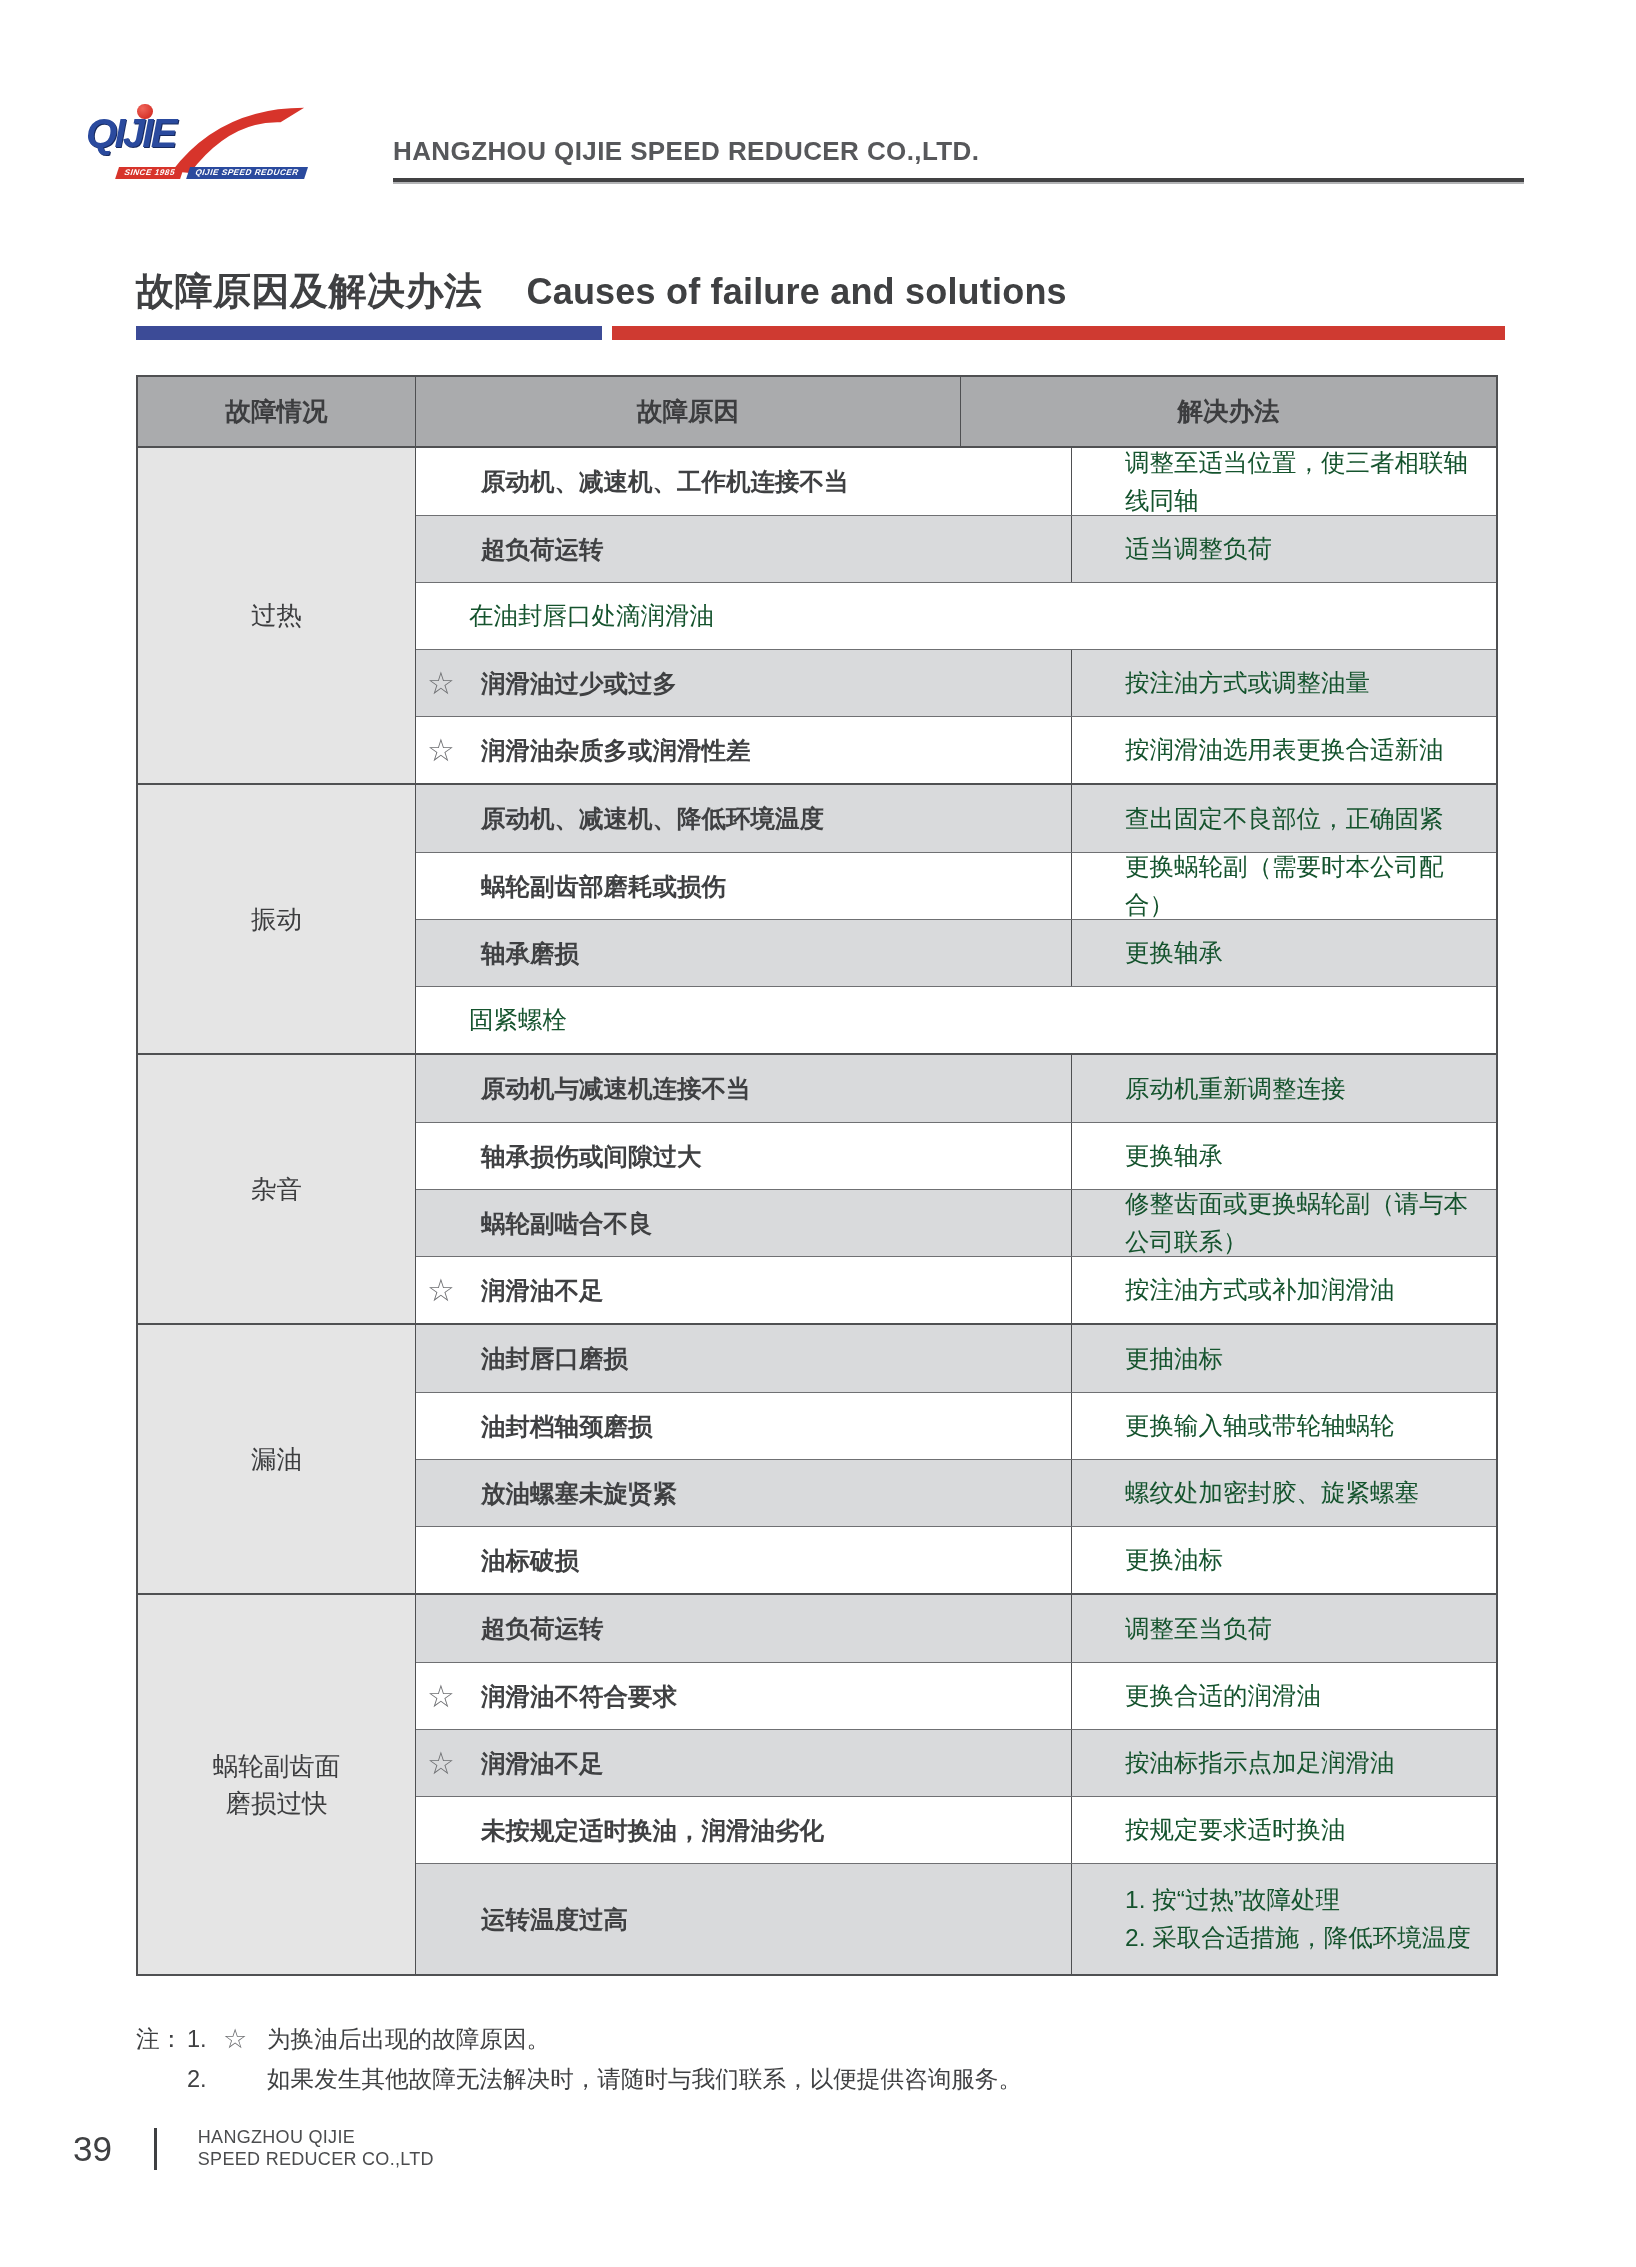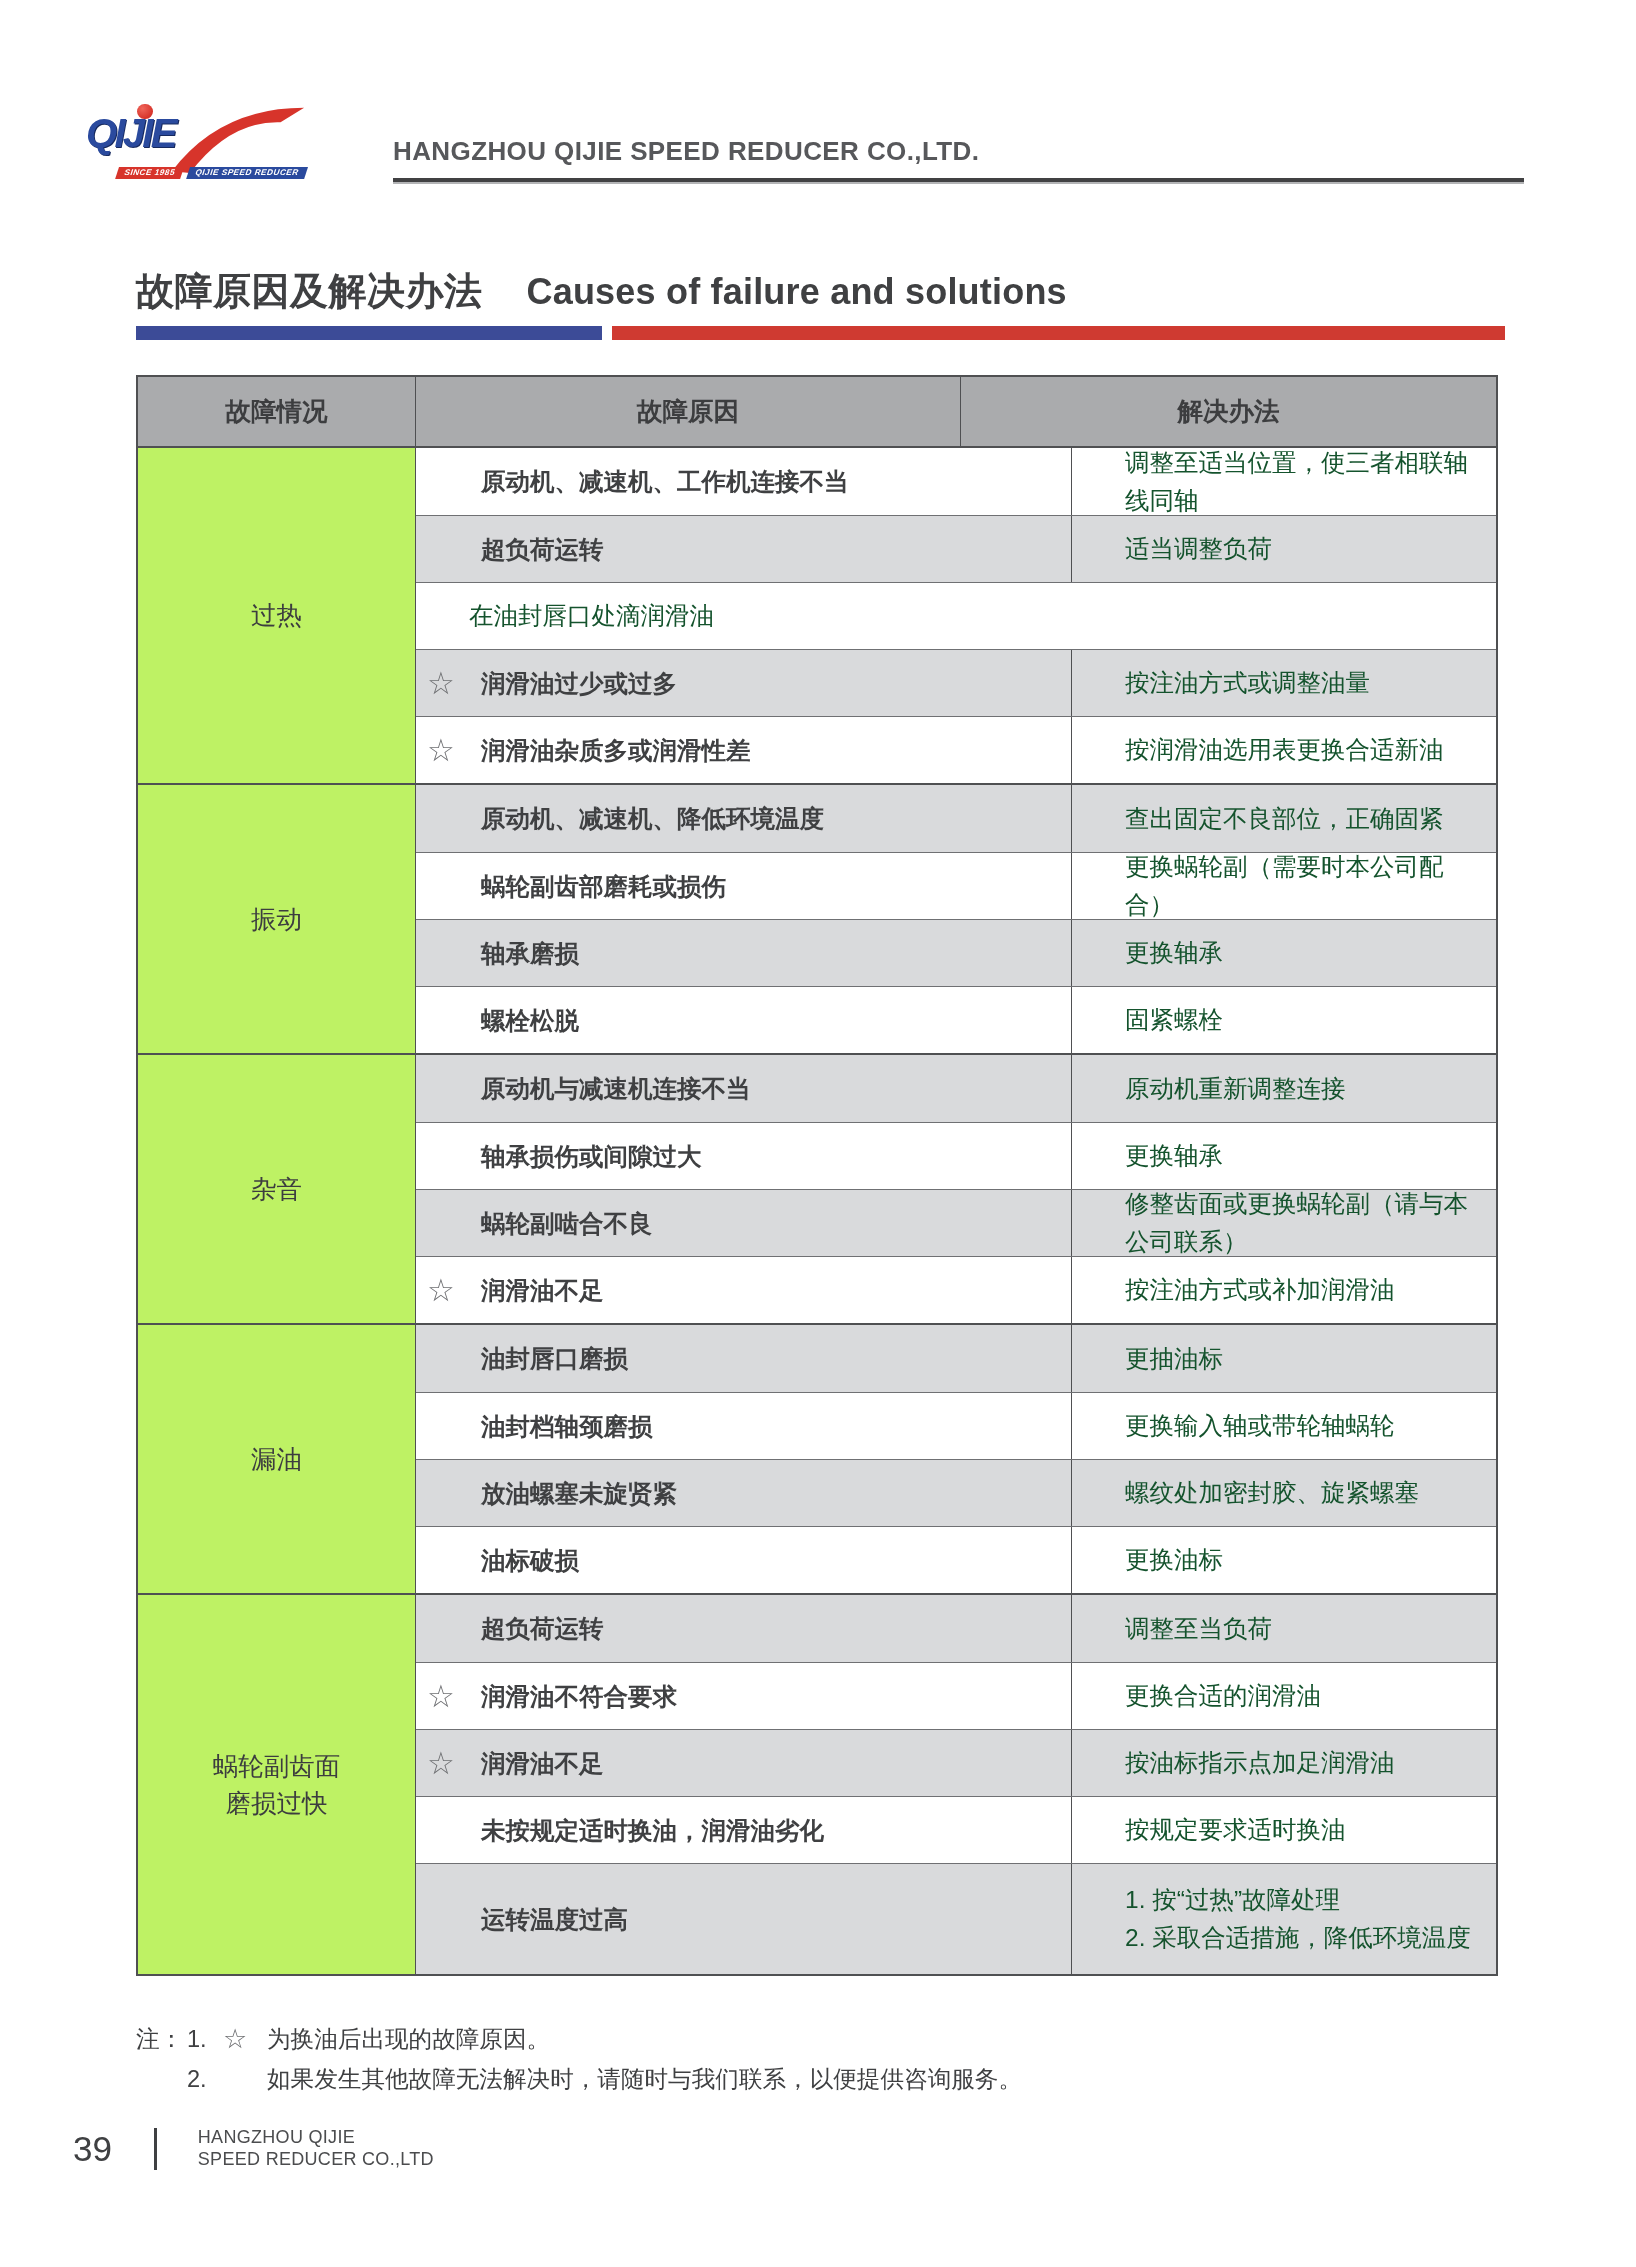--- a/index.html
+++ b/index.html
@@ -45,21 +45,21 @@
   .thead .hcell {
     display:flex; align-items:center; justify-content:center;
     font-size:25.5px; font-weight:bold; color:#3c3d3f;
   }
   .hcell.c1 { width:278px; border-right:1.8px solid #4f5052; }
   .hcell.c2 { width:545px; border-right:1.8px solid #4f5052; }
   .hcell.c3 { flex:1; }
 
   .tgroup { display:flex; border-top:2.7px solid #4f5052; }
   .label-cell {
-    width:278px; border-right:1.8px solid #4f5052; background:#bef264;
+    width:278px; border-right:1.8px solid #4f5052; background:#e5e5e5;
     display:flex; align-items:center; justify-content:center; text-align:center;
     font-size:25.5px; color:#3c3d3f; white-space:pre-line; line-height:1.45;
   }
   .rows { flex:1; display:flex; flex-direction:column; }
   .trow { display:flex; height:67px; }
   .trow.tall { height:111px; }
   .trow.shade { background:#d9dadc; }
   .trow.plain { background:#ffffff; }
   .rows .trow + .trow { border-top:1.8px solid #6f7073; }
   .cause-cell {
@@ -175,23 +175,20 @@
               </div>
               <div class="solution-cell"><span>更换蜗轮副（需要时本公司配合）</span></div>
             </div>
             <div class="trow shade">
               <div class="cause-cell">
                 <span>轴承磨损</span>
               </div>
               <div class="solution-cell"><span>更换轴承</span></div>
             </div>
             <div class="trow plain">
-              <div class="cause-cell">
-                <span>螺栓松脱</span>
-              </div>
               <div class="solution-cell"><span>固紧螺栓</span></div>
             </div>
           </div>
         </div>
         <div class="tgroup">
           <div class="label-cell">杂音</div>
           <div class="rows">
             <div class="trow shade">
               <div class="cause-cell">
                 <span>原动机与减速机连接不当</span>

